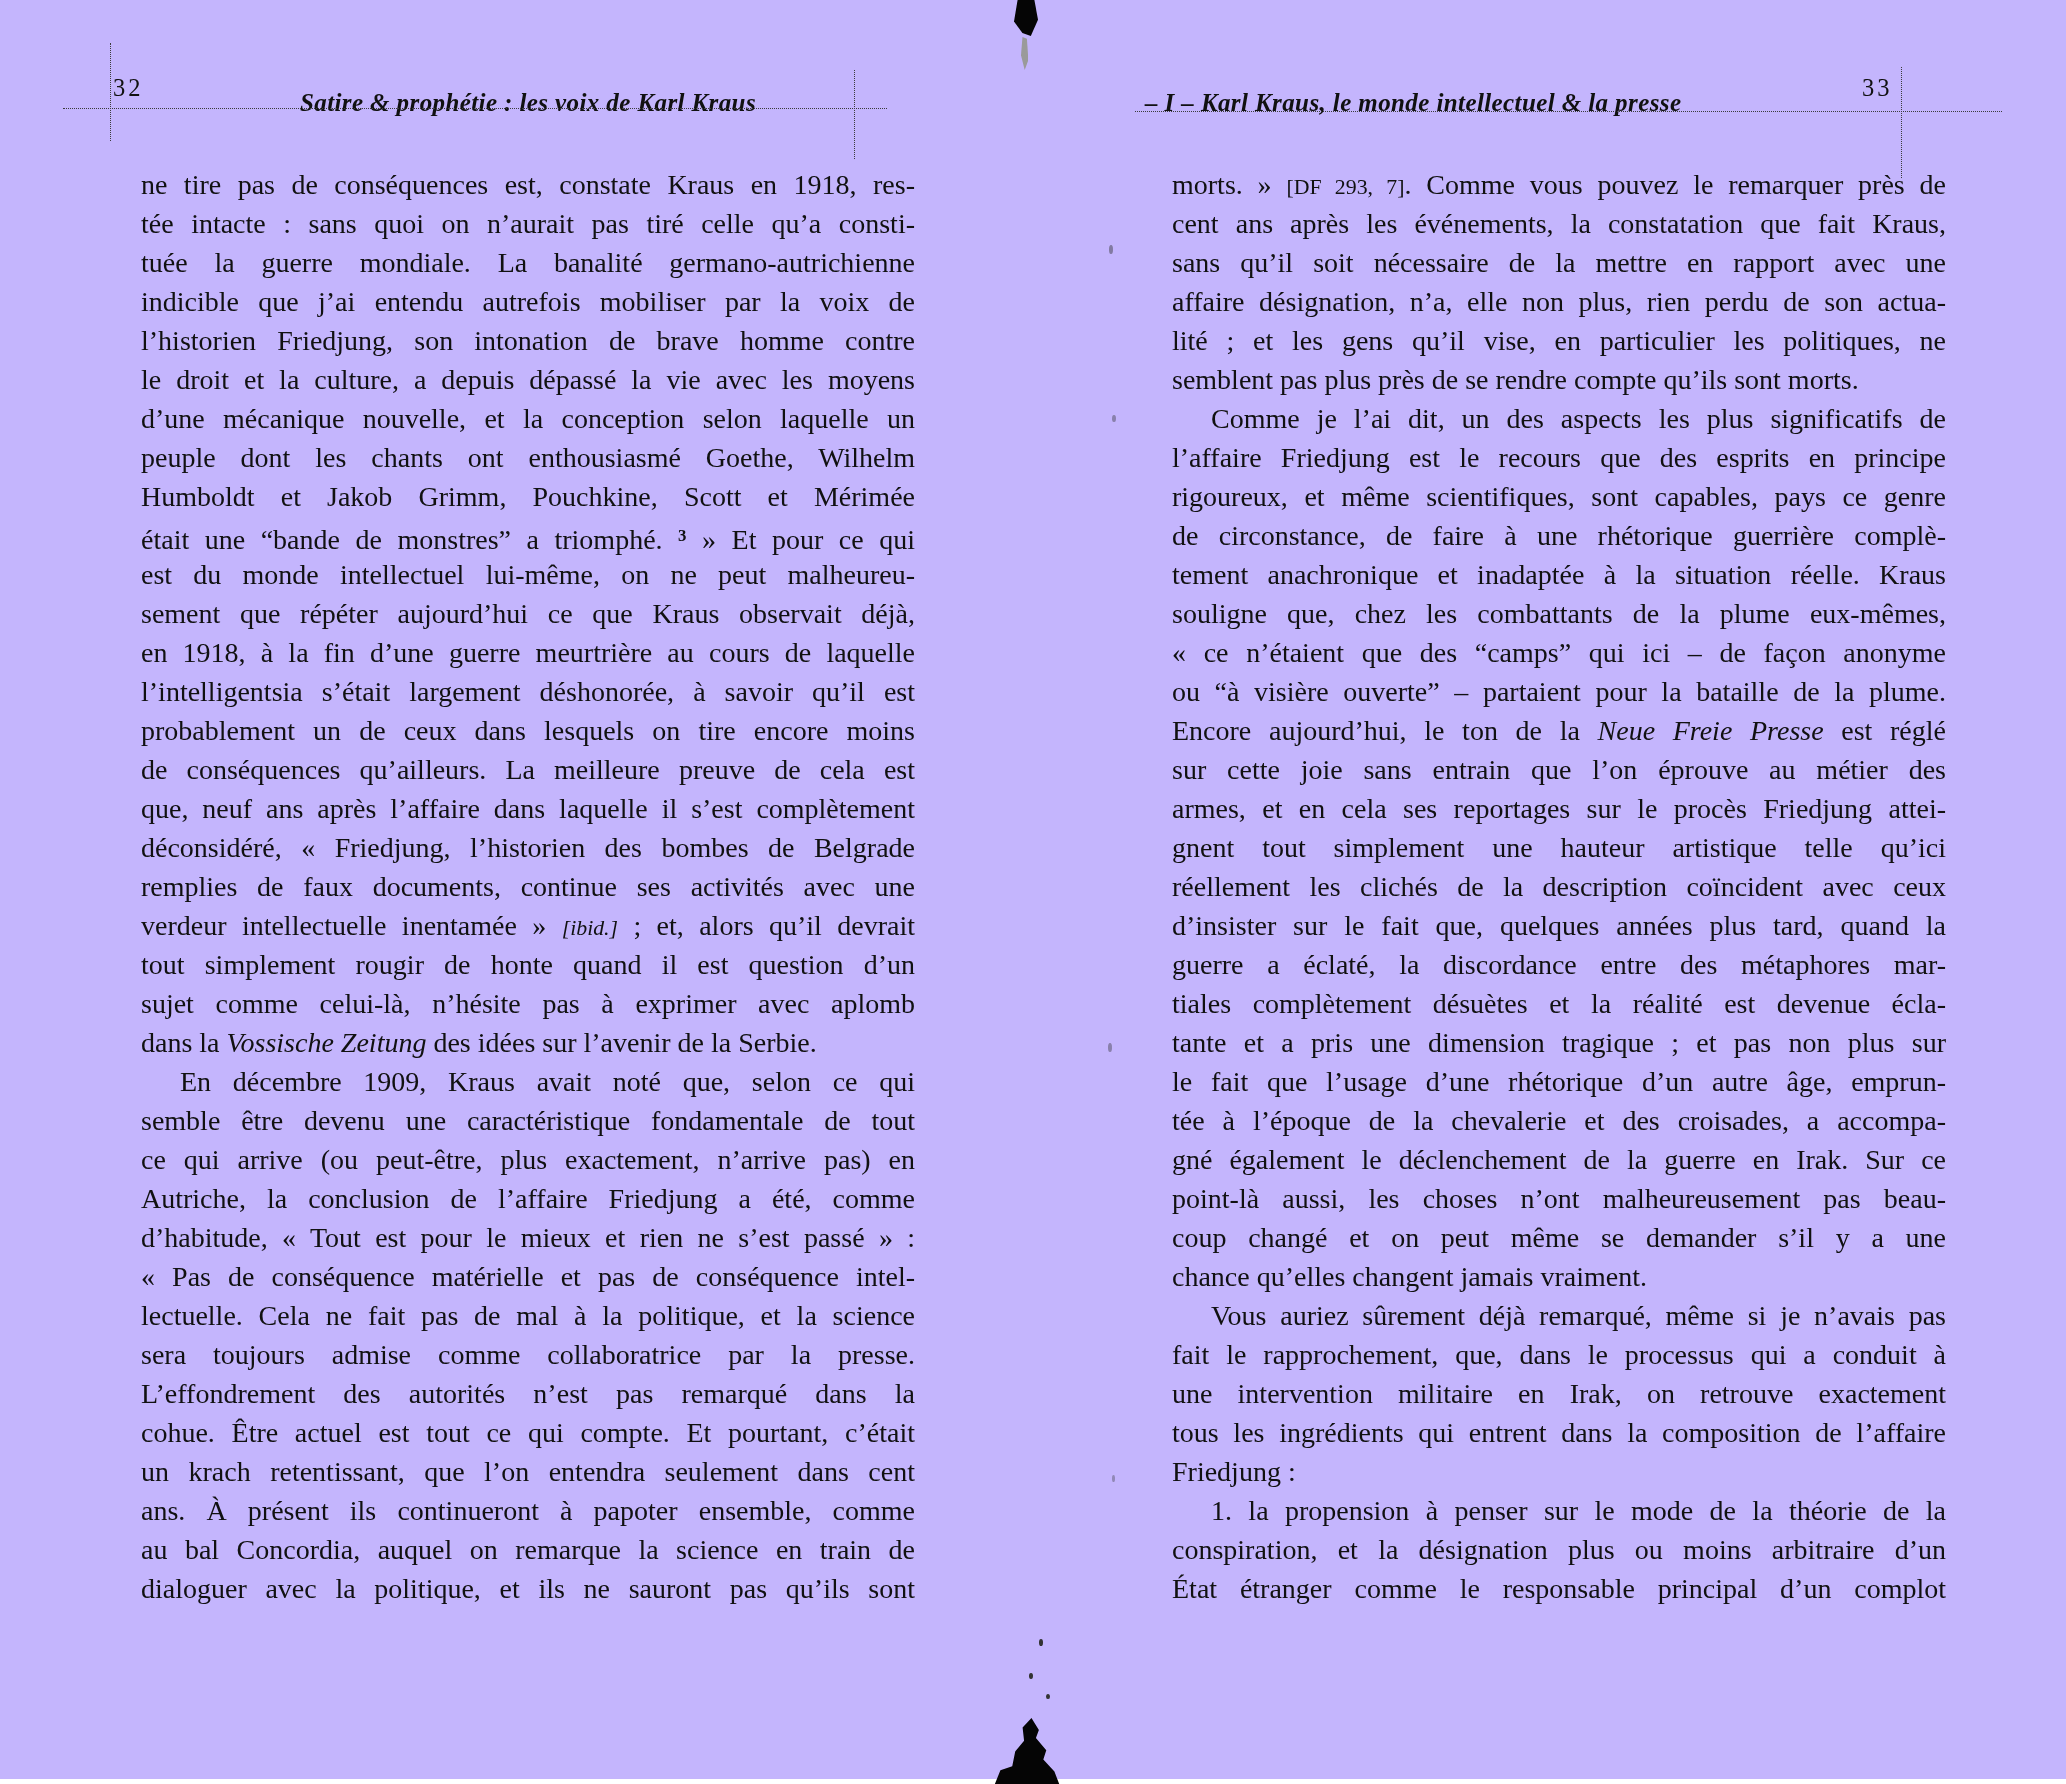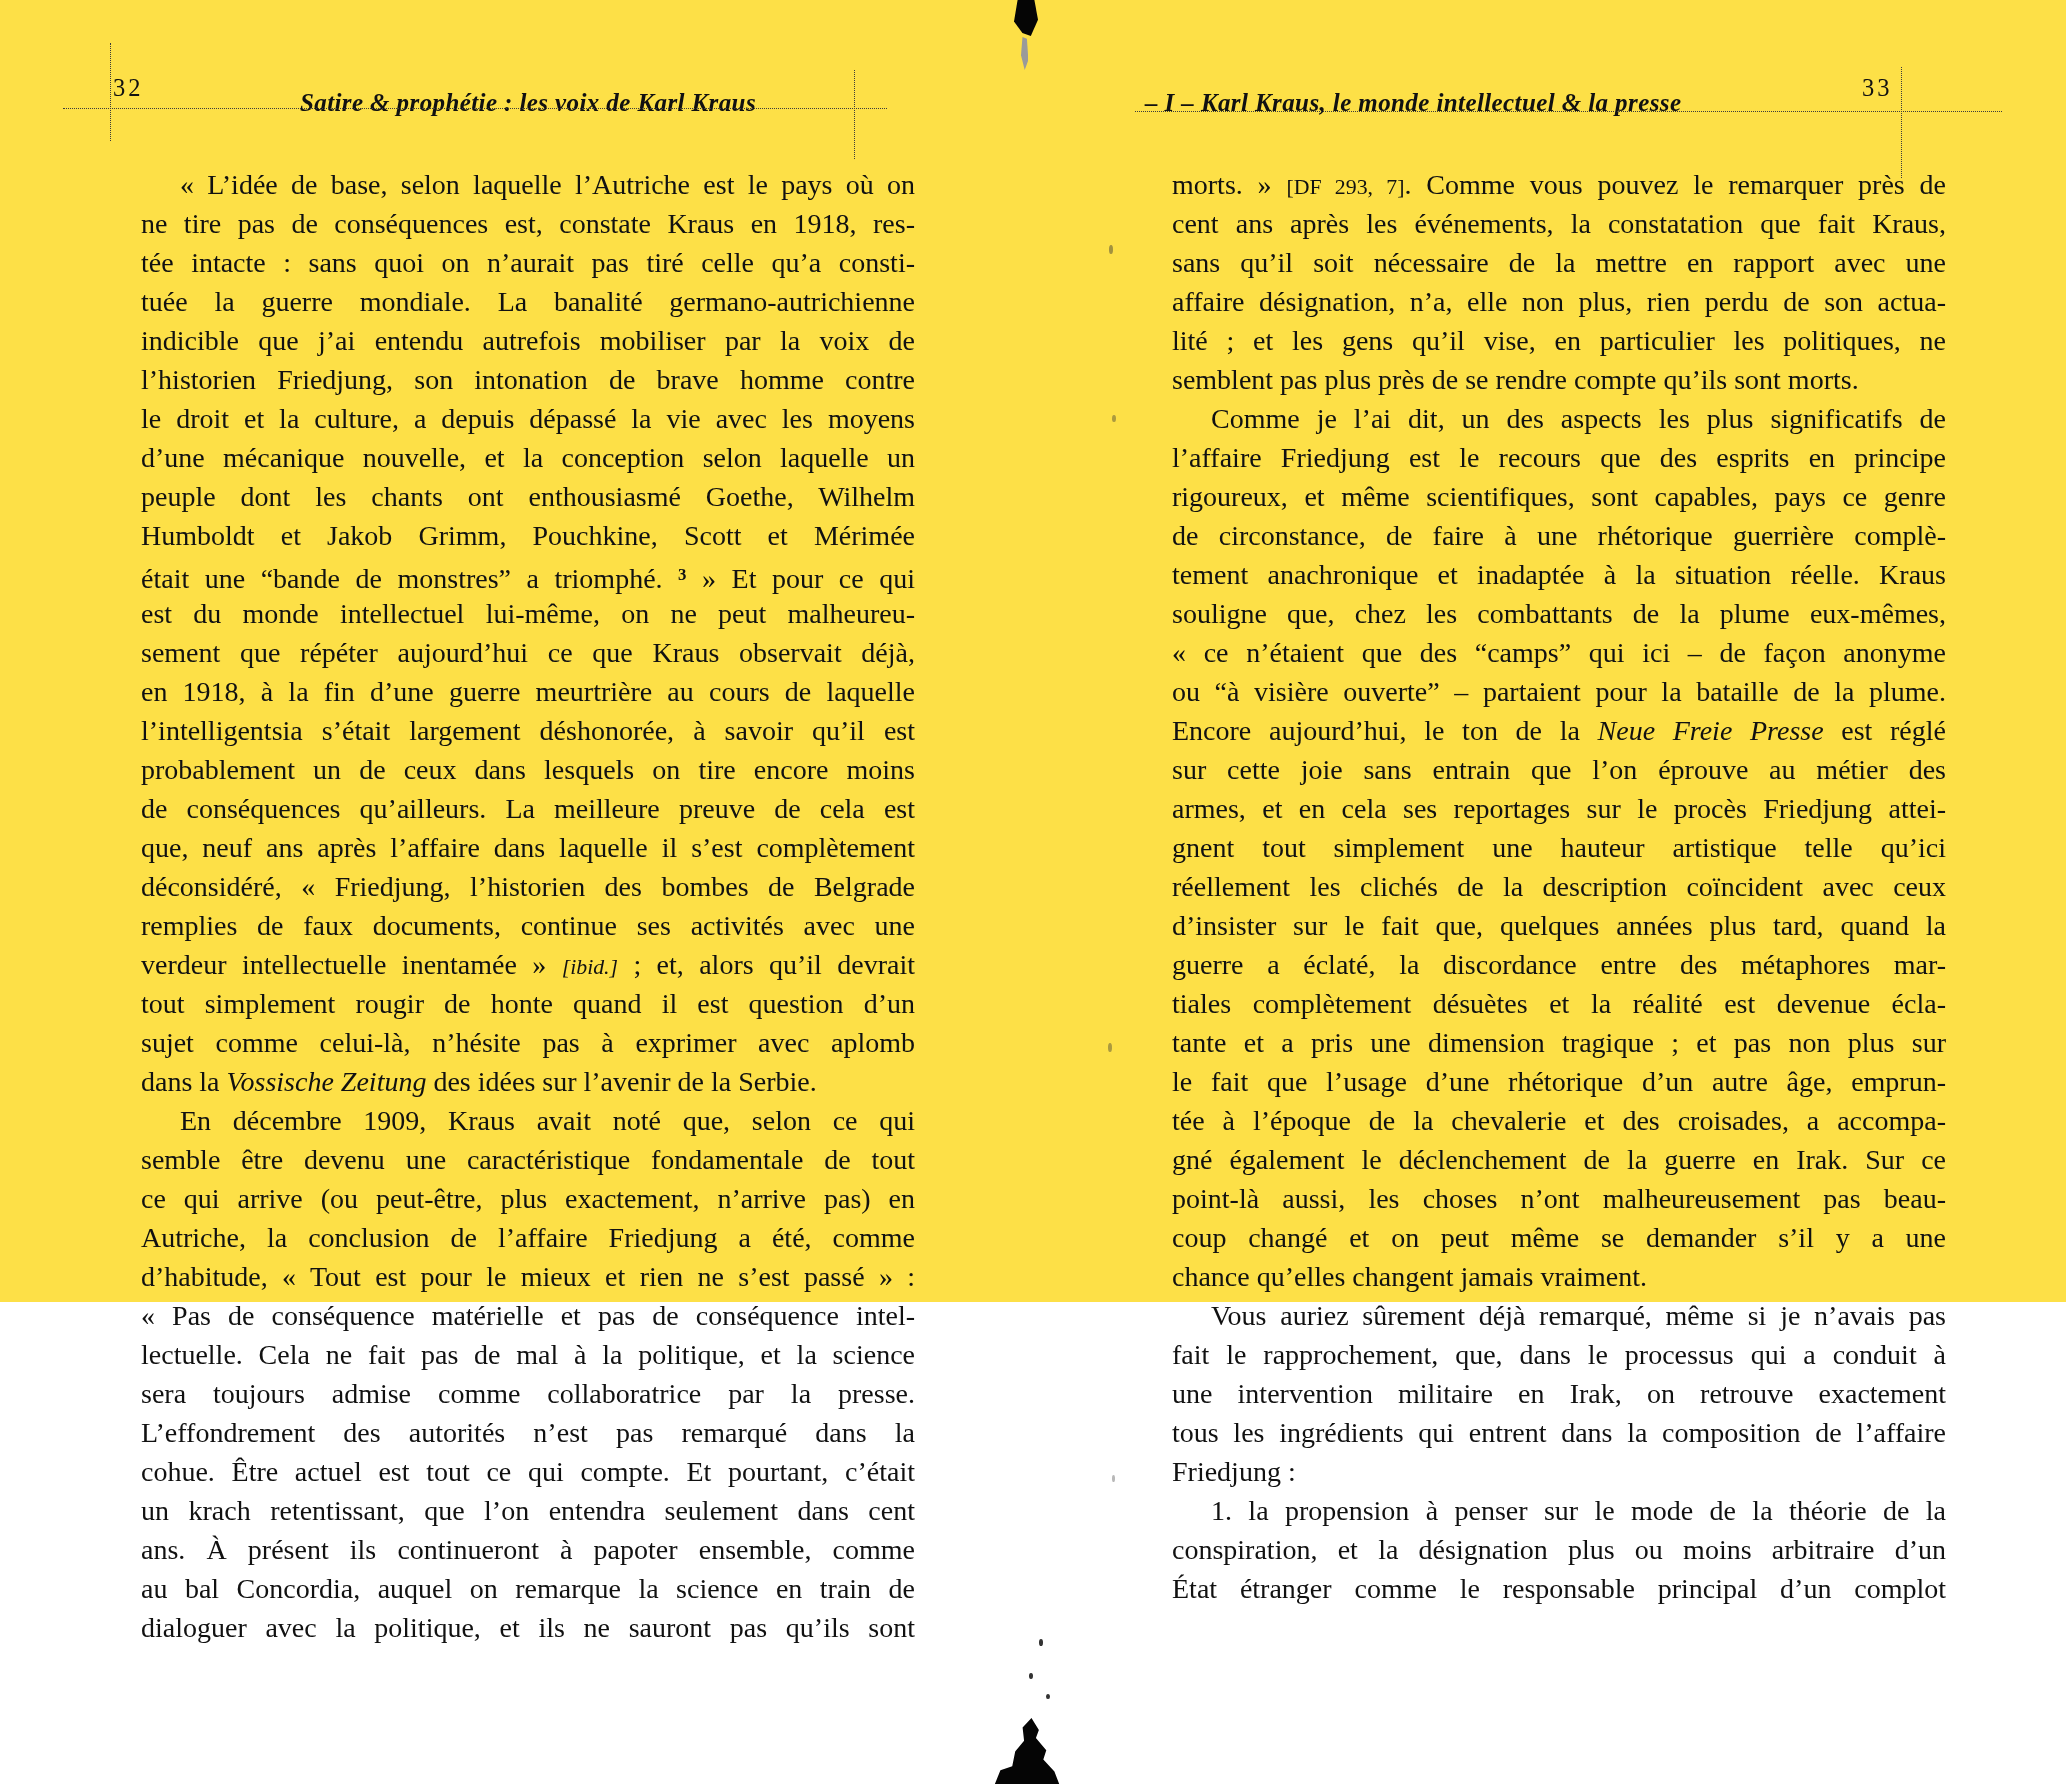--- a/index.html
+++ b/index.html
@@ -8,22 +8,22 @@
     width: 2066px;
     height: 1785px;
     background: #ffffff;
     font-family: "Liberation Serif", serif;
     color: #111111;
     overflow: hidden;
   }
   #scan {
     position: relative;
     width: 2066px;
-    height: 1302px;
-    background: #fde047;
+    height: 1779px;
+    background: #c4b5fd;
   }
   
   .running-title {
     position: absolute;
     top: 89px;
     font-size: 25px;
     font-style: italic;
     font-weight: 700;
     letter-spacing: 0.4px;
     white-space: nowrap;
@@ -121,21 +121,20 @@
   <div id="crop-l1" class="crop-vert"></div>
   <div id="crop-l2" class="crop-vert"></div>
 
   <div id="right-title" class="running-title">– I –  Karl Kraus, le monde intellectuel &amp; la presse</div>
   <div id="right-num" class="page-number">33</div>
   <div id="right-rule" class="dotted-rule"></div>
   <div id="crop-r1" class="crop-vert"></div>
 
   <div id="left-body" class="page-body">
       <div class="para">
-        <div class="line first-indent"><span>« L’idée de base, selon laquelle l’Autriche est le pays où on</span></div>
         <div class="line"><span>ne tire pas de conséquences est, constate Kraus en 1918, res-</span></div>
         <div class="line"><span>tée intacte : sans quoi on n’aurait pas tiré celle qu’a consti-</span></div>
         <div class="line"><span>tuée la guerre mondiale. La banalité germano-autrichienne</span></div>
         <div class="line"><span>indicible que j’ai entendu autrefois mobiliser par la voix de</span></div>
         <div class="line"><span>l’historien Friedjung, son intonation de brave homme contre</span></div>
         <div class="line"><span>le droit et la culture, a depuis dépassé la vie avec les moyens</span></div>
         <div class="line"><span>d’une mécanique nouvelle, et la conception selon laquelle un</span></div>
         <div class="line"><span>peuple dont les chants ont enthousiasmé Goethe, Wilhelm</span></div>
         <div class="line"><span>Humboldt et Jakob Grimm, Pouchkine, Scott et Mérimée</span></div>
         <div class="line"><span>était une “bande de monstres” a triomphé. </span><span class="sup">3</span><span> » Et pour ce qui</span></div>

